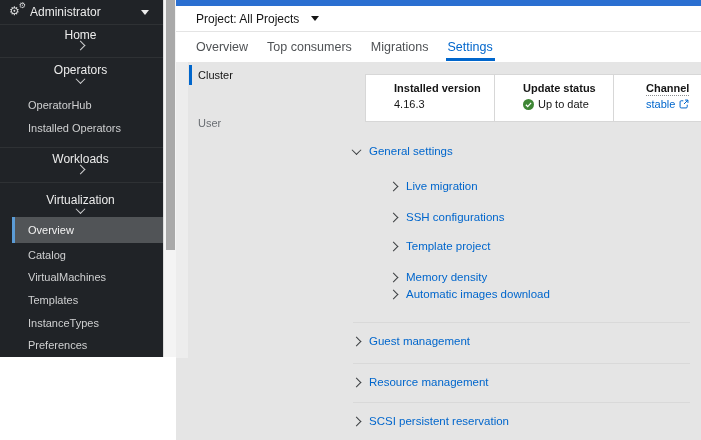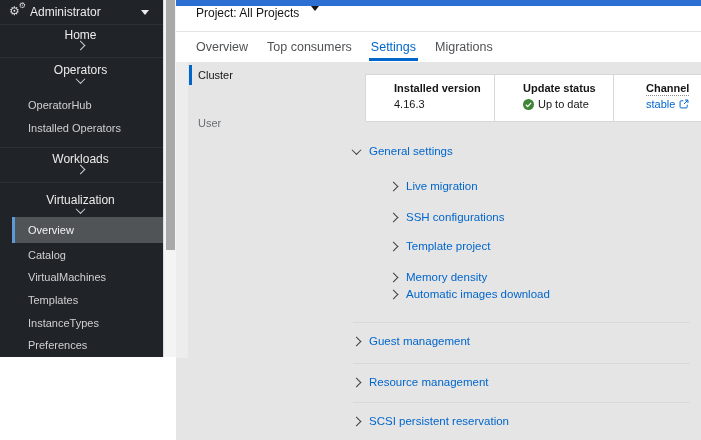--- a/index.html
+++ b/index.html
@@ -54,21 +54,21 @@
   
   .nav-scrollbar { position:absolute; left:163px; top:0; width:13px; height:357px;
                    background:#f4f4f4; border-left:1px solid #dcdcdc; box-sizing:border-box; }
   .nav-scroll-thumb { position:absolute; left:2px; top:0; width:9px; height:250px; background:#a9a9a9; }
 
   
   .main { position:absolute; left:176px; top:0; width:525px; height:440px; background:#ffffff; overflow:hidden; }
   .bluebar { position:absolute; top:0; left:0; right:0; height:6px; background:#2a6fd1; }
 
   .project-row { position:absolute; top:6px; left:0; right:0; height:26px;
-                 border-bottom:1px solid #e4e4e4; display:flex; align-items:flex-start;
+                 border-bottom:1px solid #e4e4e4; display:flex; align-items:center;
                  padding-left:20px; gap:12px; font-size:12px; color:#151515; box-sizing:border-box; }
 
   .tabs-row { position:absolute; top:32px; left:20px; height:30px; display:flex; gap:19px; }
   .tab { display:flex; align-items:center; font-size:12.5px; color:#4f5255; position:relative; cursor:default; }
   .tab.active { color:#0066cc; }
   .tab.active::after { content:""; position:absolute; left:-2px; right:-2px; bottom:1px; height:3px; background:#0066cc; }
 
   .content { position:absolute; top:62px; left:0; right:0; height:378px; background:#e5e5e5; }
   .gray-strip { position:absolute; left:0; top:0; width:12px; height:296px; background:#ededed; }
 
@@ -184,25 +184,25 @@
     <span class="caret dark"></span>
   </div>
 
   <div class="tabs-row">
     <div class="tab">
       <span>Overview</span>
     </div>
     <div class="tab">
       <span>Top consumers</span>
     </div>
+    <div class="tab">
+      <span>Migrations</span>
+    </div>
     <div class="tab active">
       <span>Settings</span>
-    </div>
-    <div class="tab">
-      <span>Migrations</span>
     </div>
   </div>
 
   <div class="content">
     <div class="gray-strip"></div>
 
     <div class="vtab vtab-cluster">
       <span>Cluster</span>
     </div>
     <div class="vtab vtab-user">

